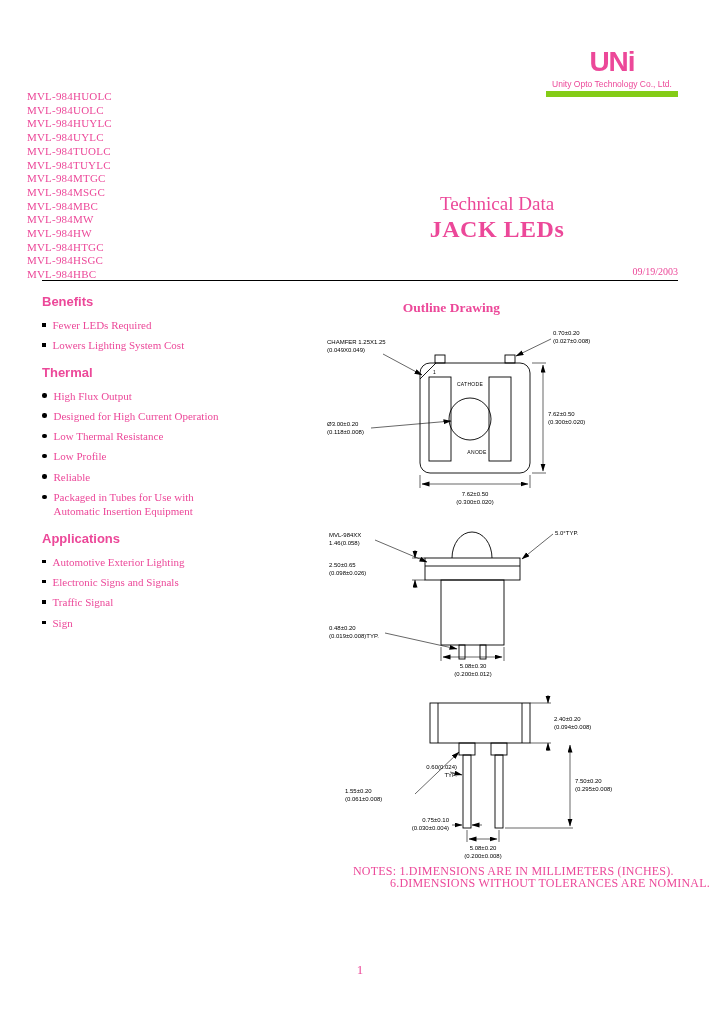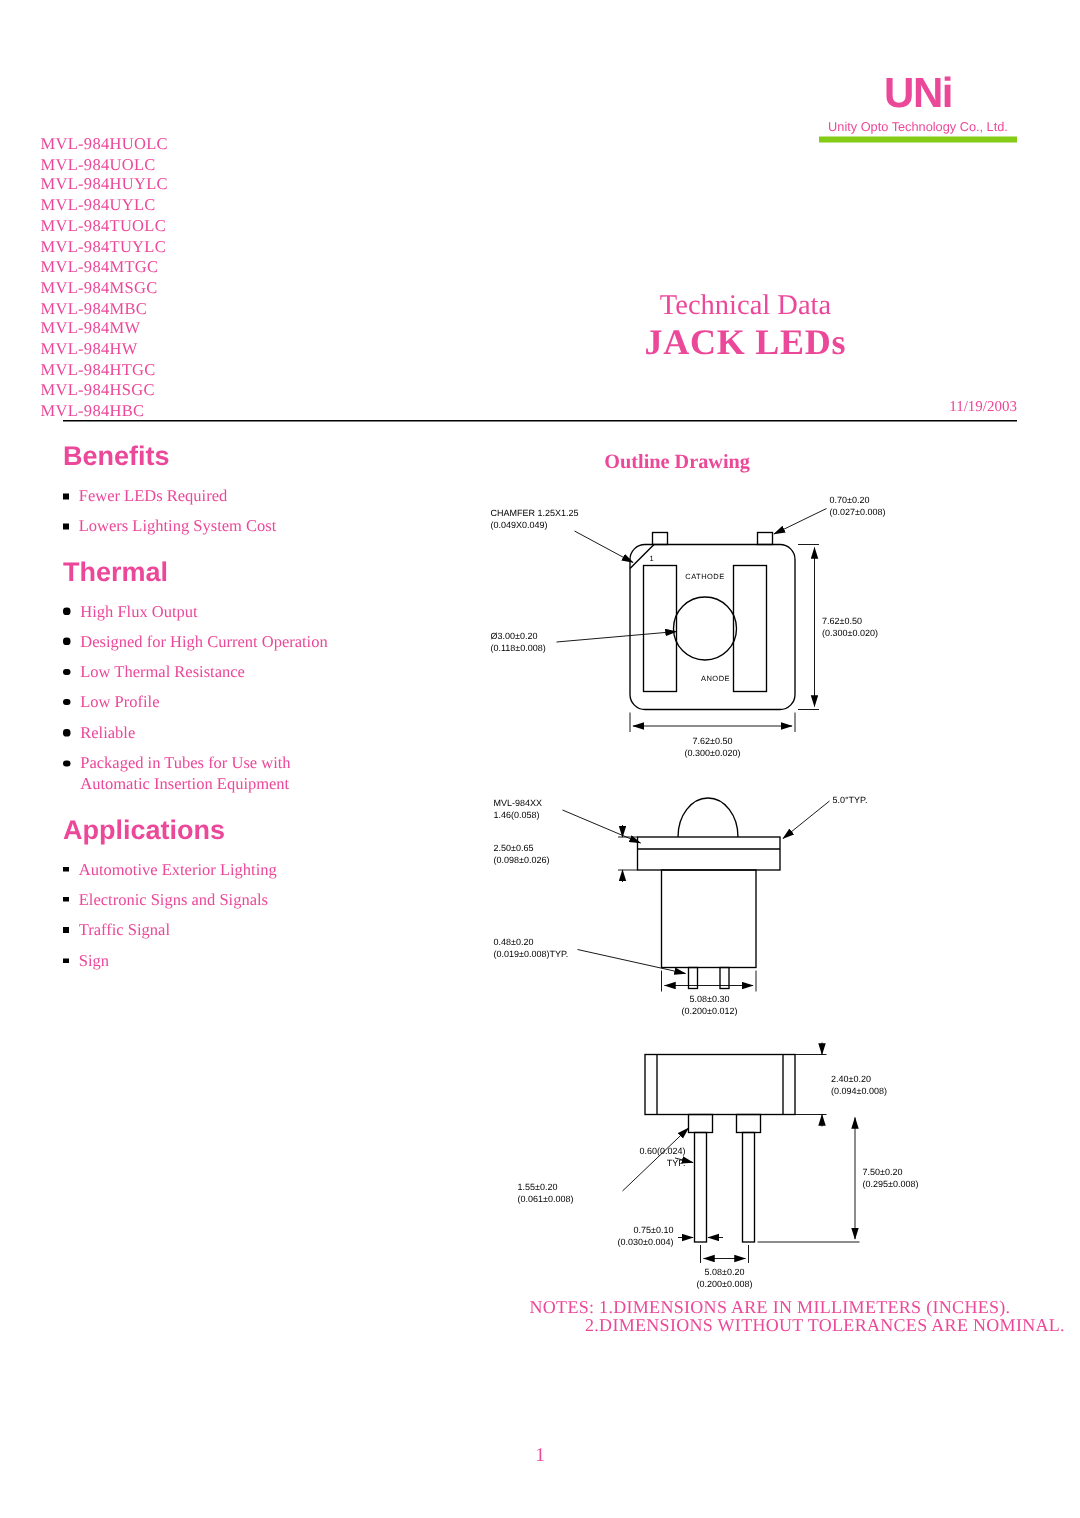--- a/index.html
+++ b/index.html
@@ -5,33 +5,33 @@
   * { margin:0; padding:0; box-sizing:border-box; }
   html,body { background:#e8e8e8; }
   .page {
     position:relative; width:720px; height:1012px; margin:0 auto;
     background:#fff; color:#ec4899; overflow:hidden;
     font-family:"Liberation Serif", serif;
   }
   
   .logo-block { position:absolute; top:48px; right:42px; width:132px; text-align:center; }
   .logo-text { font-family:"Liberation Sans", sans-serif; font-weight:900; font-size:28px; line-height:1; letter-spacing:-1px; }
-  .company { margin-top:3px; font-family:"Liberation Sans", sans-serif; font-size:8.5px; white-space:nowrap; border-bottom:4px solid #84cc16; padding-bottom:2px; }
+  .company { margin-top:3px; font-family:"Liberation Sans", sans-serif; font-size:8.5px; white-space:nowrap; border-bottom:6px solid #84cc16; padding-bottom:2px; }
   
   .part-list { position:absolute; left:27px; top:90px; font-size:11px; line-height:13.7px; letter-spacing:0.2px; }
   
   .title-block { position:absolute; left:392px; top:193px; width:210px; text-align:center; }
   .title1 { font-size:19px; }
   .title2 { font-size:24px; font-weight:bold; letter-spacing:0.5px; margin-top:1px; }
   .date { position:absolute; right:42px; top:266px; font-size:10px; }
   .rule { position:absolute; left:42px; right:42px; top:280px; border-top:1.6px solid #000; }
   
   .left-col { position:absolute; left:42px; top:294px; width:280px; }
   .section { margin-bottom:12px; }
-  .section-heading { font-family:"Liberation Sans", sans-serif; font-weight:bold; font-size:18px; margin-bottom:9px; }
+  .section-heading { font-family:"Liberation Sans", sans-serif; font-weight:bold; font-size:13px; margin-bottom:9px; }
   .item { display:flex; gap:7px; font-size:11px; line-height:1.3; margin-bottom:6px; width:200px;font-family:Liberation Serif, serif; }
   .bullet { flex:0 0 auto; width:3.5px; height:3.5px; background:#000; margin-top:5px; }
   .features .bullet { width:4.5px; height:4.5px; border-radius:50%; margin-top:4.5px; }
   
   .drawing-heading { position:absolute; left:330px; top:300px; width:170px; text-align:right; font-weight:bold; font-size:13.5px; }
   .drawing-svg { position:absolute; left:325px; top:322px; }
   .drawing-svg .s { stroke:#000; stroke-width:0.9; fill:none; }
   .drawing-svg .dim { stroke:#000; stroke-width:0.6; fill:none; }
   .drawing-svg text { fill:#000; stroke:none; font-family:"Liberation Sans", sans-serif; font-size:6px; }
   .drawing-svg text.t5 { font-size:5px; letter-spacing:0.3px; }
@@ -65,21 +65,21 @@
     <div>MVL-984HTGC</div>
     <div>MVL-984HSGC</div>
     <div>MVL-984HBC</div>
   </div>
 
   <div class="title-block">
     <div class="title1">Technical Data</div>
     <div class="title2">JACK LEDs</div>
   </div>
 
-  <div class="date">11/19/2003</div>
+  <div class="date">09/19/2003</div>
   <div class="rule"></div>
 
   <div class="left-col">
 
     <div class="section benefits">
       <div class="section-heading">Benefits</div>
       <div class="item">
           <span class="bullet"></span>
           <span>Fewer LEDs Required</span>
         </div>
@@ -261,18 +261,18 @@
         <line class="dim" x1="174" y1="508" x2="174" y2="520"></line>
         <line class="dim" x1="144" y1="517" x2="172" y2="517" marker-start="url(#arr)" marker-end="url(#arr)"></line>
         <text x="158" y="528" text-anchor="middle">5.08±0.20</text>
         <text x="158" y="536" text-anchor="middle">(0.200±0.008)</text>
       </g>
     </g>
   </svg>
 
   <div class="notes">
     <div class="l1">NOTES: 1.DIMENSIONS ARE IN MILLIMETERS (INCHES).</div>
-    <div class="l2">2.DIMENSIONS WITHOUT TOLERANCES ARE NOMINAL.</div>
+    <div class="l2">6.DIMENSIONS WITHOUT TOLERANCES ARE NOMINAL.</div>
   </div>
 
   <div class="page-number">1</div>
 
 </div>
 
 </body></html>

